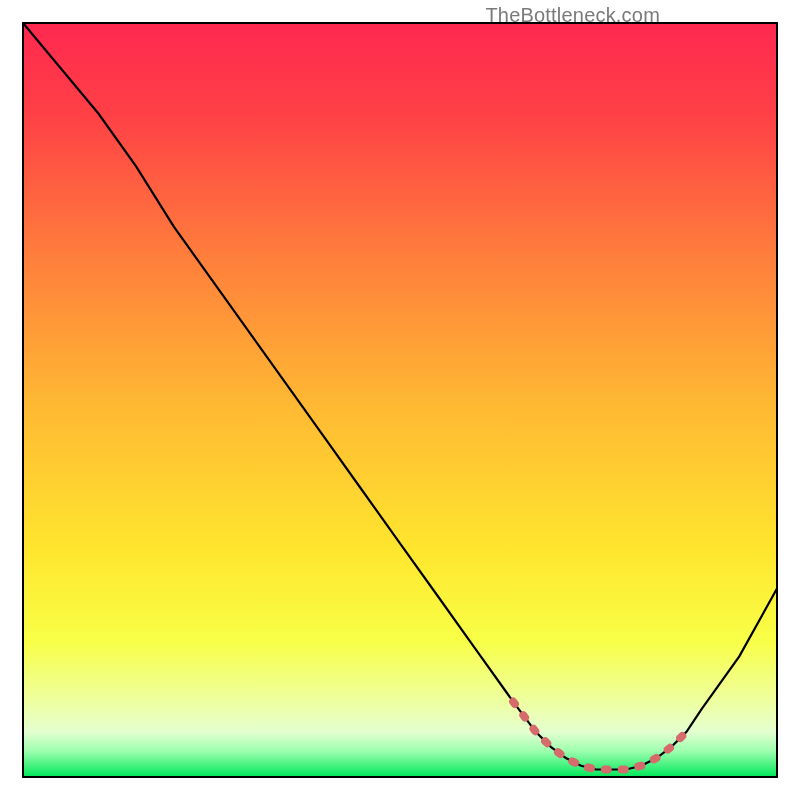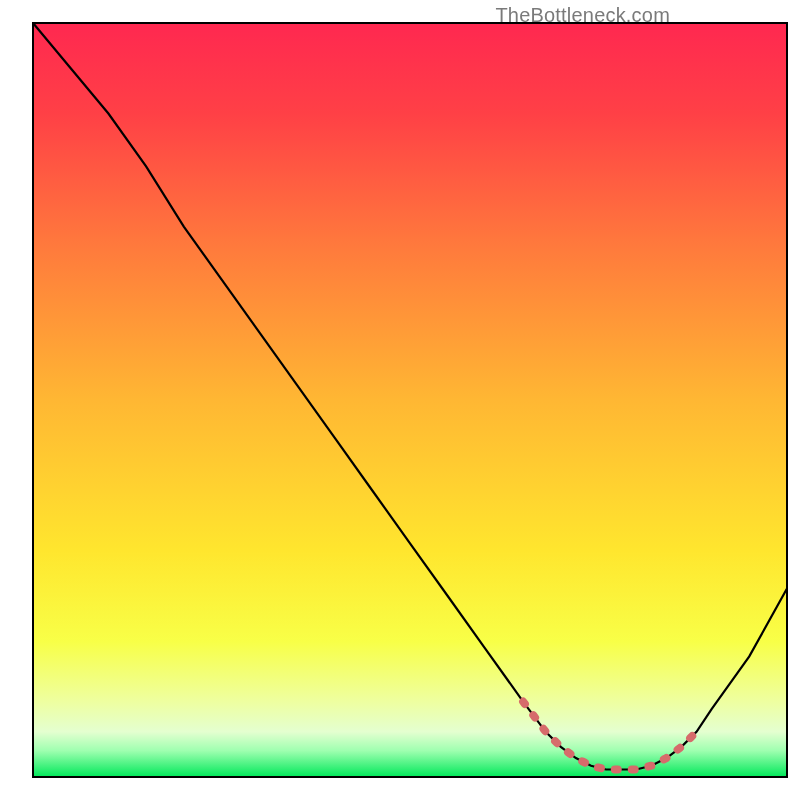--- a/index.html
+++ b/index.html
@@ -8,21 +8,20 @@
     width: 800px;
     height: 800px;
     overflow: hidden;
     font-family: Arial, Helvetica, sans-serif;
     background: #fff;
   }
   .canvas-wrap {
     position: relative;
     width: 672px;
     height: 800px;
-    margin-left: 10px;
   }
   svg {
     display: block;
   }
   .watermark {
     position: absolute;
     top: 4px;
     right: 12px;
     color: #7a7a7a;
     font-size: 20px;

